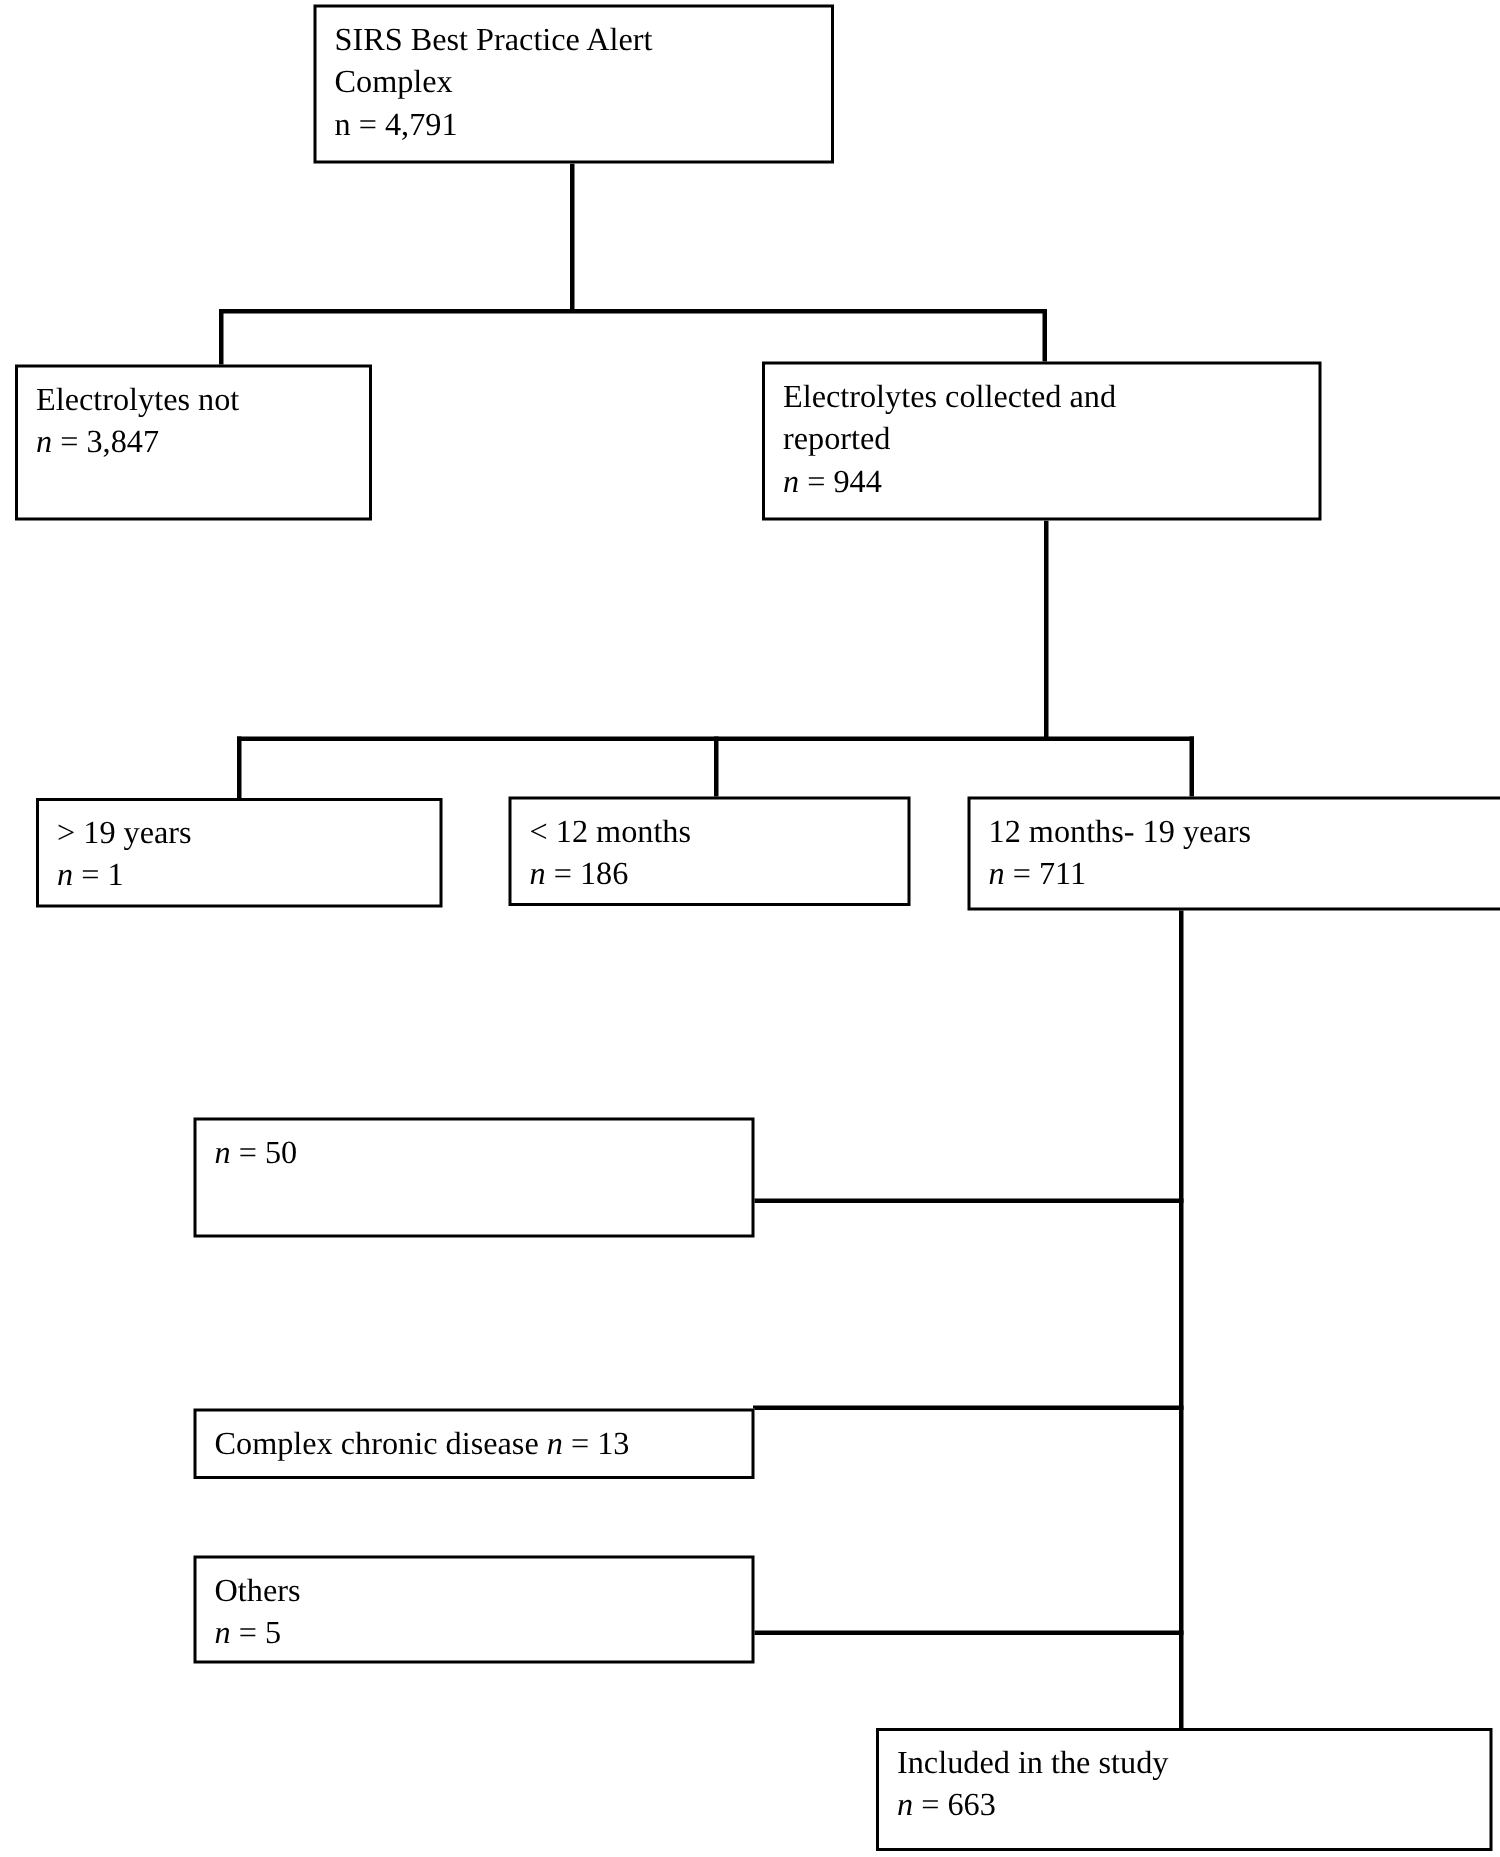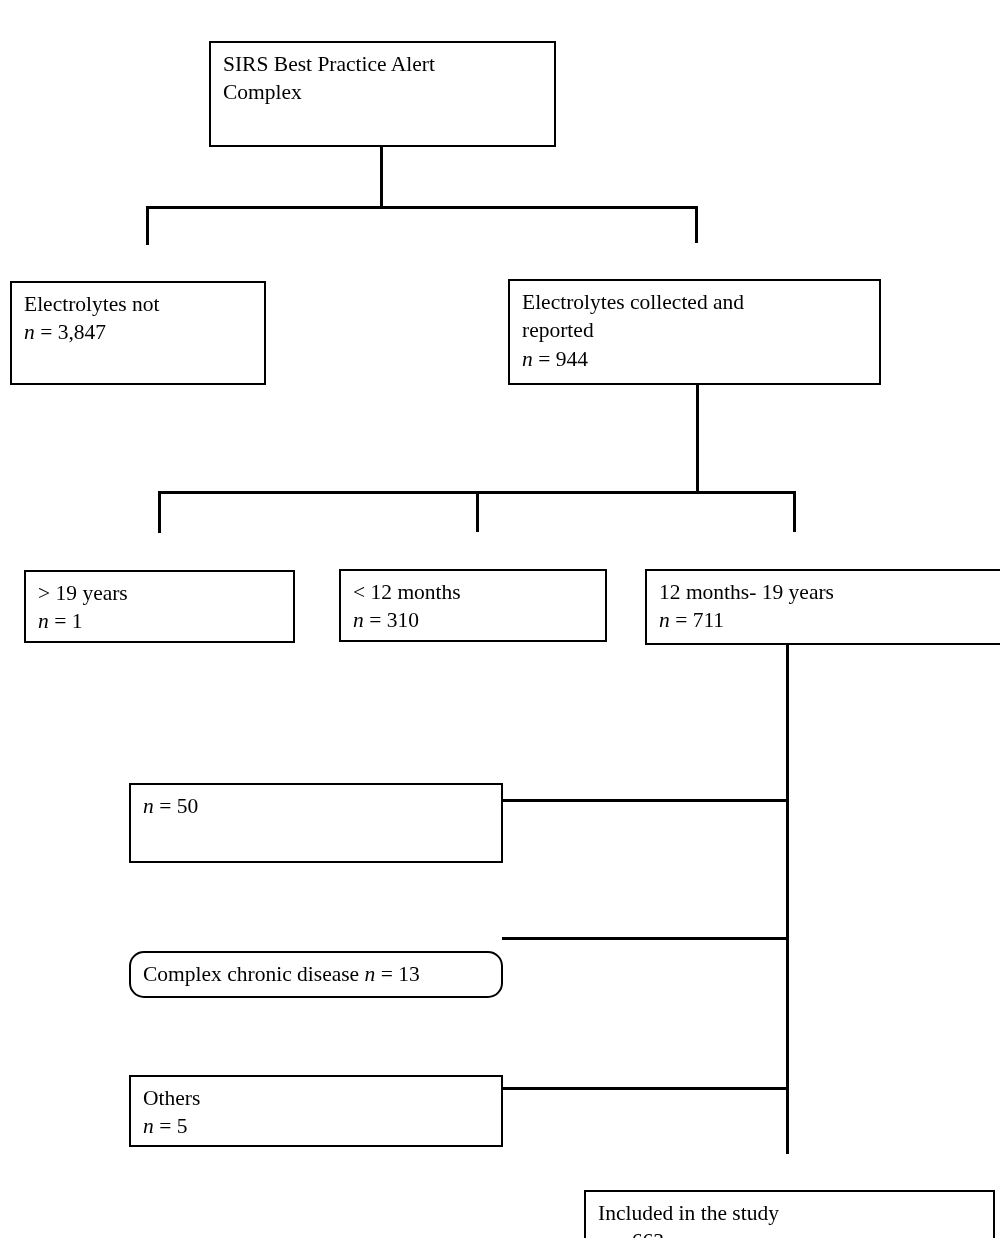--- a/index.html
+++ b/index.html
@@ -21,46 +21,45 @@
   }
   .node {
     position: absolute;
     box-sizing: border-box;
     border: 2px solid #000000;
     background: #ffffff;
     font-size: 21.5px;
     line-height: 1.32;
     padding: 7px 10px 6px 12px;
     z-index: 3;
-    margin-top: 38px;
   }
   .node .line {
     display: block;
     white-space: nowrap;
   }
   .n-ital {
     font-style: italic;
   }
   .edge {
     position: absolute;
     background: #000000;
     z-index: 1;
   }
   .edge.v { width: 3px; }
   .edge.h { height: 3px; }
 
   
   #node-root            { left: 209px; top: 3px;    width: 347px; height: 106px; }
-  #node-not-collected   { left: 10px;  top: 243px;  width: 256px; height: 104px; }
+  #node-not-collected   { left: 10px;  top: 243px;  width: 238px; height: 104px; }
   #node-collected       { left: 508px; top: 241px;  width: 373px; height: 106px; }
   #node-over19          { left: 24px;  top: 532px;  width: 271px; height: 73px; }
   #node-under12         { left: 339px; top: 531px;  width: 268px; height: 73px; }
   #node-inrange         { left: 645px; top: 531px;  width: 358px; height: 76px; }
   #node-immuno          { left: 129px; top: 745px;  width: 374px; height: 80px; }
-  #node-chronic         { left: 129px; top: 913px;  width: 374px; height: 47px; border-radius: 15px; }
+  #node-chronic         { left: 129px; top: 939px;  width: 374px; height: 47px; }
   #node-others          { left: 129px; top: 1037px; width: 374px; height: 72px; }
   #node-included        { left: 584px; top: 1152px; width: 411px; height: 82px; }
 
   
   #edge-root-down       { left: 380px; top: 109px;  height: 99px; }
   #edge-split1          { left: 146px; top: 206px;  width: 552px; }
   #edge-split1-left     { left: 146px; top: 206px;  height: 39px; }
   #edge-split1-right    { left: 695px; top: 206px;  height: 37px; }
   #edge-collected-down  { left: 696px; top: 347px;  height: 146px; }
   #edge-split2          { left: 158px; top: 491px;  width: 638px; }
@@ -89,41 +88,42 @@
   <div class="edge v" id="edge-split2-right"></div>
 
   <div class="edge v" id="edge-trunk"></div>
   <div class="edge h" id="edge-excl-immuno"></div>
   <div class="edge h" id="edge-excl-chronic"></div>
   <div class="edge h" id="edge-excl-others"></div>
 
   <div class="node" id="node-root">
     <span class="line">SIRS Best Practice Alert</span>
     <span class="line">Complex</span>
+    <span class="line">n = 4,791</span>
   </div>
 
   <div class="node" id="node-not-collected">
     <span class="line">Electrolytes not</span>
     <span class="line"><i class="n-ital">n</i><span> = 3,847</span></span>
   </div>
 
   <div class="node" id="node-collected">
     <span class="line">Electrolytes collected and</span>
     <span class="line">reported</span>
     <span class="line"><i class="n-ital">n</i><span> = 944</span></span>
   </div>
 
   <div class="node" id="node-over19">
     <span class="line">&gt; 19 years</span>
     <span class="line"><i class="n-ital">n</i><span> = 1</span></span>
   </div>
 
   <div class="node" id="node-under12">
     <span class="line">&lt; 12 months</span>
-    <span class="line"><i class="n-ital">n</i><span> = 310</span></span>
+    <span class="line"><i class="n-ital">n</i><span> = 186</span></span>
   </div>
 
   <div class="node" id="node-inrange">
     <span class="line">12 months- 19 years</span>
     <span class="line"><i class="n-ital">n</i><span> = 711</span></span>
   </div>
 
   <div class="node" id="node-immuno">
     <span class="line"><i class="n-ital">n</i><span> = 50</span></span>
   </div>

